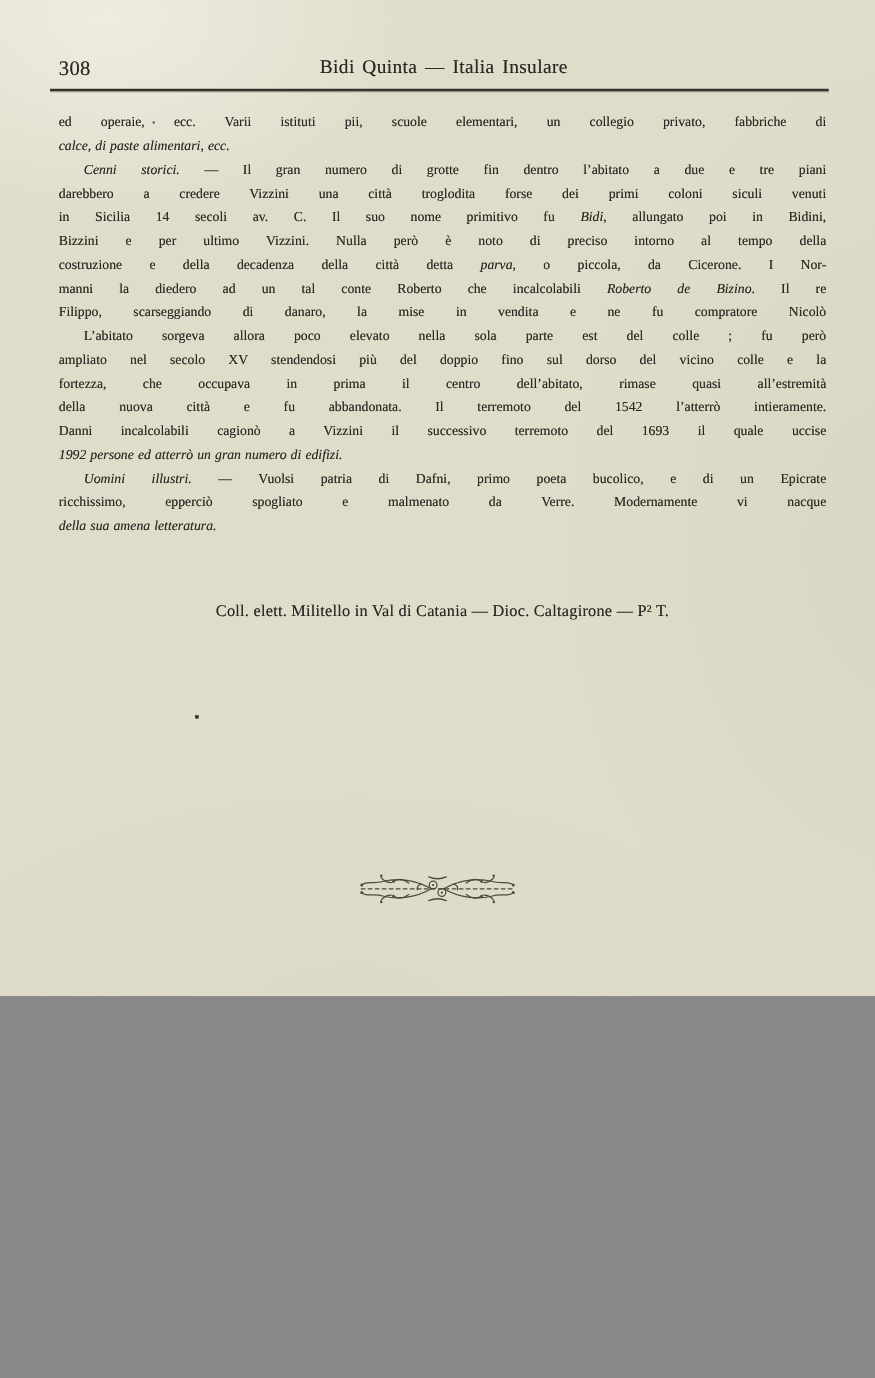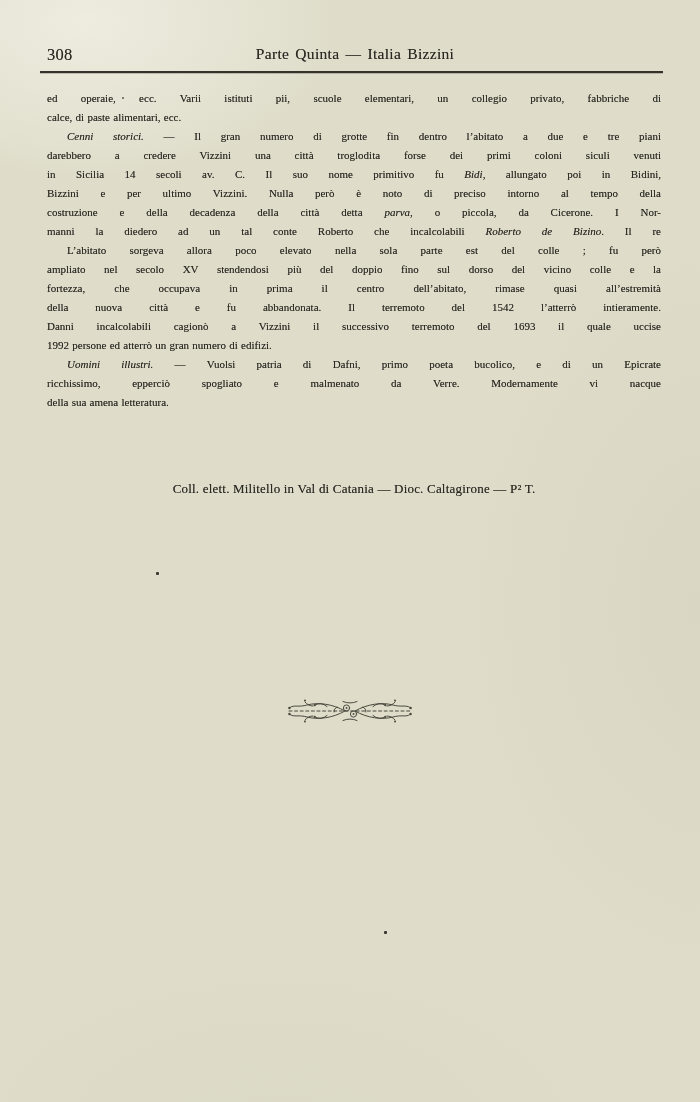--- a/index.html
+++ b/index.html
@@ -3,21 +3,21 @@
 <meta charset="utf-8">
 <style>
   html, body {
     margin: 0;
     padding: 0;
     background: #888;
   }
   .page {
     position: relative;
     width: 700px;
-    height: 1102px;
+    height: 797px;
     margin: 0 auto;
     overflow: hidden;
     font-family: "Liberation Serif", "DejaVu Serif", serif;
     color: var(--ink, #2a2822);
     background:
       radial-gradient(ellipse 420px 260px at 12% 2%, rgba(240,238,226,.9) 0%, rgba(240,238,226,0) 60%),
       radial-gradient(ellipse 500px 700px at 104% 55%, rgba(211,209,188,.55) 0%, rgba(211,209,188,0) 55%),
       radial-gradient(ellipse 600px 300px at 40% 102%, rgba(216,214,196,.5) 0%, rgba(216,214,196,0) 60%),
       var(--paper, #dfddca);
     text-shadow: 0 0 .5px rgba(42,40,34,.55);
@@ -64,20 +64,21 @@
     line-height: 19px;
     word-spacing: .5px;
   }
   .line {
     text-align: justify;
     text-align-last: justify;
   }
   .line.last {
     text-align: justify;
     text-align-last: left;
+    font-style: italic;
   }
   .line.indent { padding-left: 20px; }
   .line i { font-style: italic; }
 
   
   .caption {
     position: absolute;
     left: 47px;
     width: 614px;
     top: 481px;
@@ -107,34 +108,35 @@
   .speck.s2 { left: 156px; top: 572px; width: 3px; height: 3px; }
   .speck.s3 { left: 384px; top: 931px; width: 3px; height: 3px; }
 </style>
 </head>
 <body>
 
 <div class="page">
 
   <header class="running-head">
     <span class="pagenum">308</span>
-    <span class="running-title">Parte Quinta — Italia Bizzini</span>
+    <span class="running-title">Bidi Quinta — Italia Insulare</span>
   </header>
 
   <div class="rule"></div>
 
   <main class="body-text" id="body-text">
       <div class="line"><span>ed operaie, ecc. Varii istituti pii, scuole elementari, un collegio privato, fabbriche di</span></div>
       <div class="line last"><span>calce, di paste alimentari, ecc.</span></div>
       <div class="line indent"><i>Cenni storici.</i><span> — Il gran numero di grotte fin dentro l’abitato a due e tre piani</span></div>
       <div class="line"><span>darebbero a credere Vizzini una città troglodita forse dei primi coloni siculi venuti</span></div>
       <div class="line"><span>in Sicilia 14 secoli av. C. Il suo nome primitivo fu </span><i>Bidi</i><span>, allungato poi in Bidini,</span></div>
       <div class="line"><span>Bizzini e per ultimo Vizzini. Nulla però è noto di preciso intorno al tempo della</span></div>
       <div class="line"><span>costruzione e della decadenza della città detta </span><i>parva</i><span>, o piccola, da Cicerone. I Nor-</span></div>
       <div class="line"><span>manni la diedero ad un tal conte Roberto che incalcolabili </span><i>Roberto de Bizino</i><span>. Il re</span></div>
+      <div class="line"><span>Filippo, scarseggiando di danaro, la mise in vendita e ne fu compratore Nicolò</span></div>
       <div class="line indent"><span>L’abitato sorgeva allora poco elevato nella sola parte est del colle ; fu però</span></div>
       <div class="line"><span>ampliato nel secolo XV stendendosi più del doppio fino sul dorso del vicino colle e la</span></div>
       <div class="line"><span>fortezza, che occupava in prima il centro dell’abitato, rimase quasi all’estremità</span></div>
       <div class="line"><span>della nuova città e fu abbandonata. Il terremoto del 1542 l’atterrò intieramente.</span></div>
       <div class="line"><span>Danni incalcolabili cagionò a Vizzini il successivo terremoto del 1693 il quale uccise</span></div>
       <div class="line last"><span>1992 persone ed atterrò un gran numero di edifizi.</span></div>
       <div class="line indent"><i>Uomini illustri.</i><span> — Vuolsi patria di Dafni, primo poeta bucolico, e di un Epicrate</span></div>
       <div class="line"><span>ricchissimo, epperciò spogliato e malmenato da Verre. Modernamente vi nacque</span></div>
       <div class="line last"><span>della sua amena letteratura.</span></div>
     </main>

